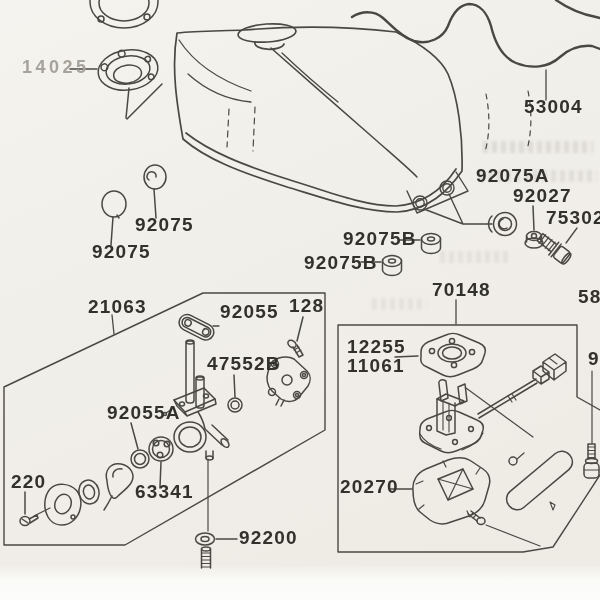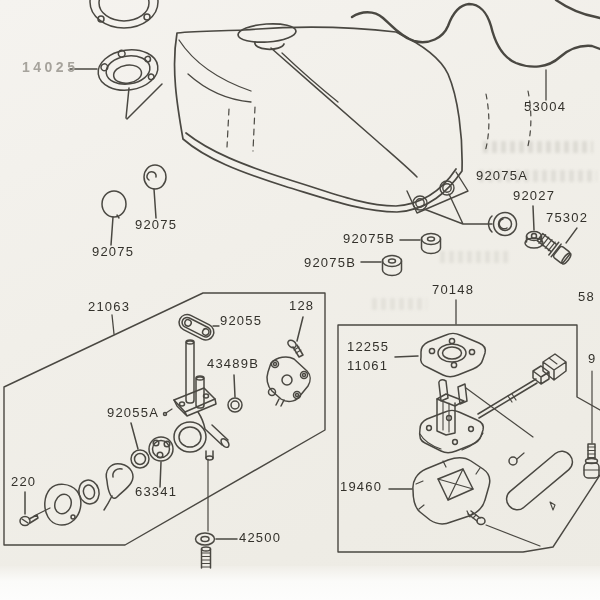--- a/index.html
+++ b/index.html
@@ -11,24 +11,24 @@
   .paper-bottom{
     position:absolute;left:0;top:566px;width:600px;height:34px;
     background:linear-gradient(#f0eee8 0%,#fbfbf9 45%,#fdfdfc 100%);
   }
   .ghost{
     position:absolute;height:12px;
     background:repeating-linear-gradient(90deg,rgba(150,148,138,.55) 0 5px,rgba(150,148,138,0) 5px 9px);
     filter:blur(1.4px);
   }
   .lbl{
-    position:absolute;font-weight:400;font-size:13px;line-height:13px;
+    position:absolute;font-weight:700;font-size:19px;line-height:13px;
     letter-spacing:1.2px;color:#33312b;white-space:nowrap;
   }
-  .lbl.faded{color:#a6a39c;font-size:14px;letter-spacing:3.5px;font-weight:700;}
+  .lbl.faded{color:#a6a39c;font-size:18px;letter-spacing:3.5px;font-weight:700;}
   svg{position:absolute;left:0;top:0;}
   svg *{vector-effect:non-scaling-stroke;}
 </style>
 </head>
 <body>
 
 <div class="stage">
 
   <div class="paper-bottom"></div>
 
@@ -306,27 +306,27 @@
   <div class="lbl faded" style="left:22px;top:61px">14025</div>
   <div class="lbl" style="left:135px;top:218px">92075</div>
   <div class="lbl" style="left:92px;top:245px">92075</div>
   <div class="lbl" style="left:524px;top:100px">53004</div>
   <div class="lbl" style="left:476px;top:169px">92075A</div>
   <div class="lbl" style="left:513px;top:189px">92027</div>
   <div class="lbl" style="left:546px;top:211px">75302</div>
   <div class="lbl" style="left:343px;top:232px">92075B</div>
   <div class="lbl" style="left:304px;top:256px">92075B</div>
   <div class="lbl" style="left:88px;top:300px">21063</div>
-  <div class="lbl" style="left:220px;top:314px">92055</div>
+  <div class="lbl" style="left:220px;top:305px">92055</div>
   <div class="lbl" style="left:289px;top:299px">128</div>
-  <div class="lbl" style="left:207px;top:357px">43489B</div>
+  <div class="lbl" style="left:207px;top:357px">47552B</div>
   <div class="lbl" style="left:107px;top:406px">92055A</div>
   <div class="lbl" style="left:432px;top:283px">70148</div>
   <div class="lbl" style="left:347px;top:340px">12255</div>
   <div class="lbl" style="left:347px;top:359px">11061</div>
   <div class="lbl" style="left:135px;top:485px">63341</div>
   <div class="lbl" style="left:11px;top:475px">220</div>
-  <div class="lbl" style="left:340px;top:480px">19460</div>
-  <div class="lbl" style="left:239px;top:531px">42500</div>
+  <div class="lbl" style="left:340px;top:480px">20270</div>
+  <div class="lbl" style="left:239px;top:531px">92200</div>
   <div class="lbl" style="left:578px;top:290px">58</div>
   <div class="lbl" style="left:588px;top:352px">9</div>
 
 </div>
 
 </body></html>

